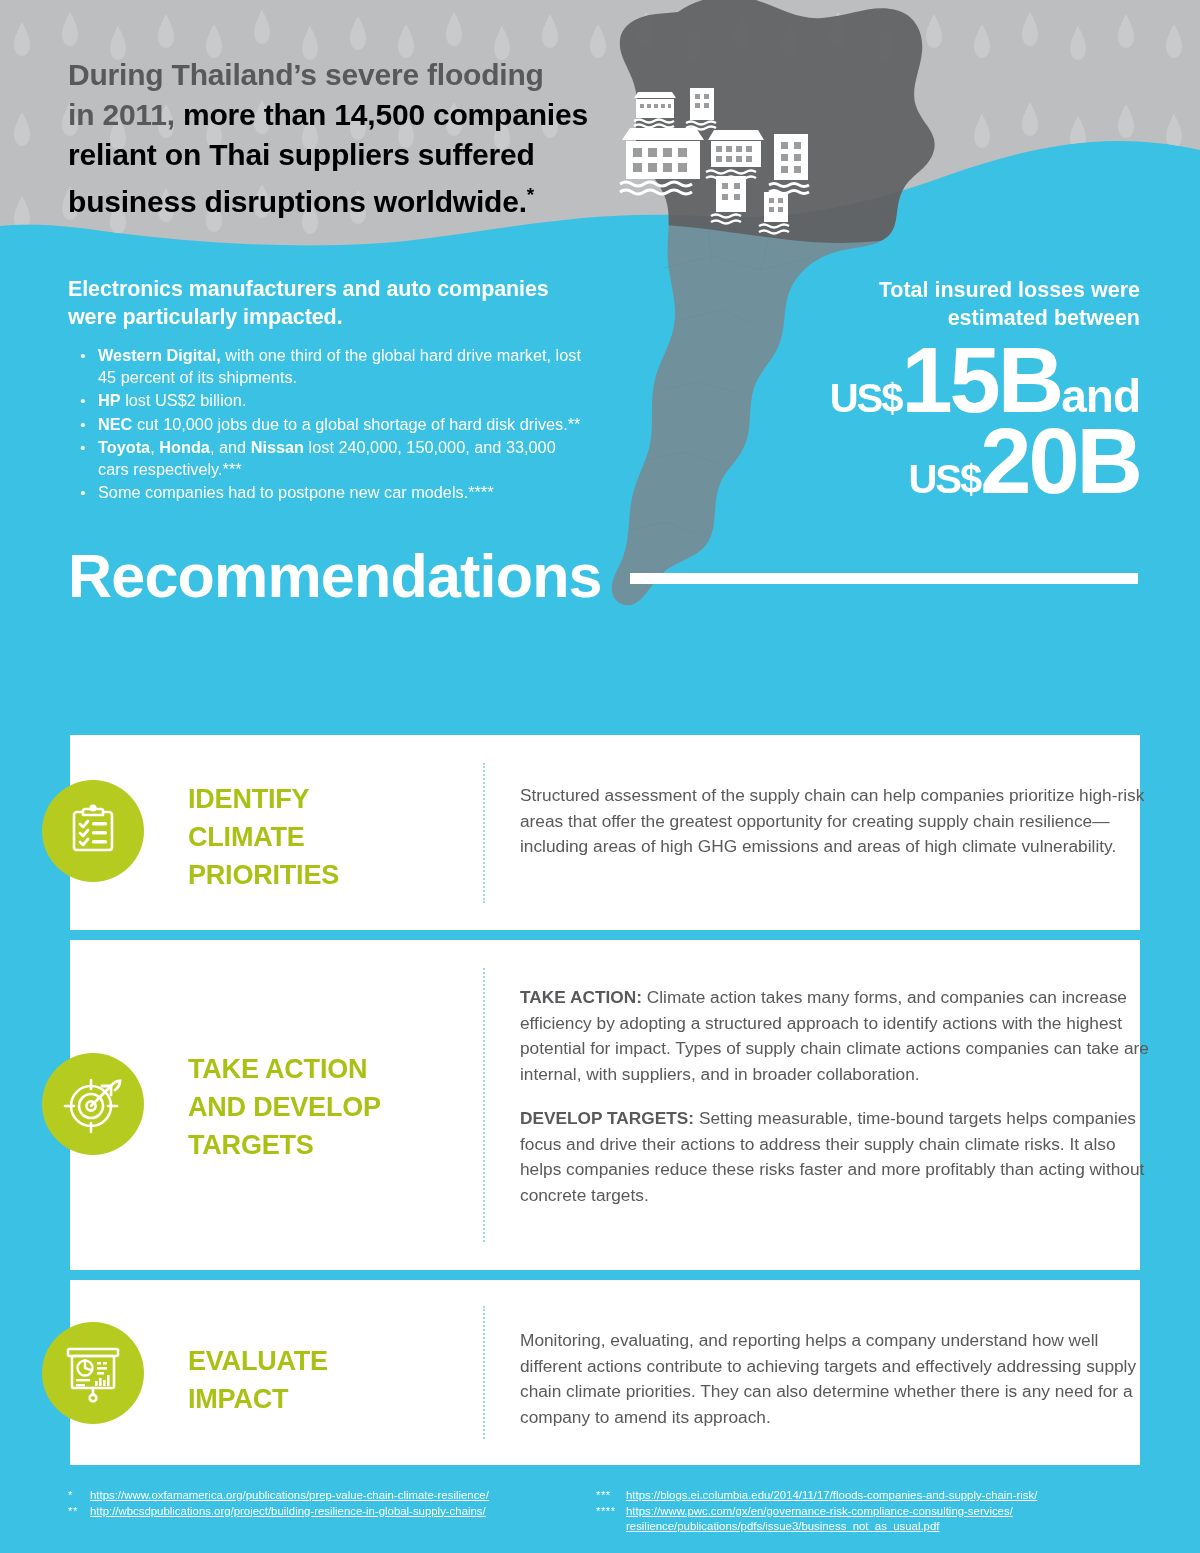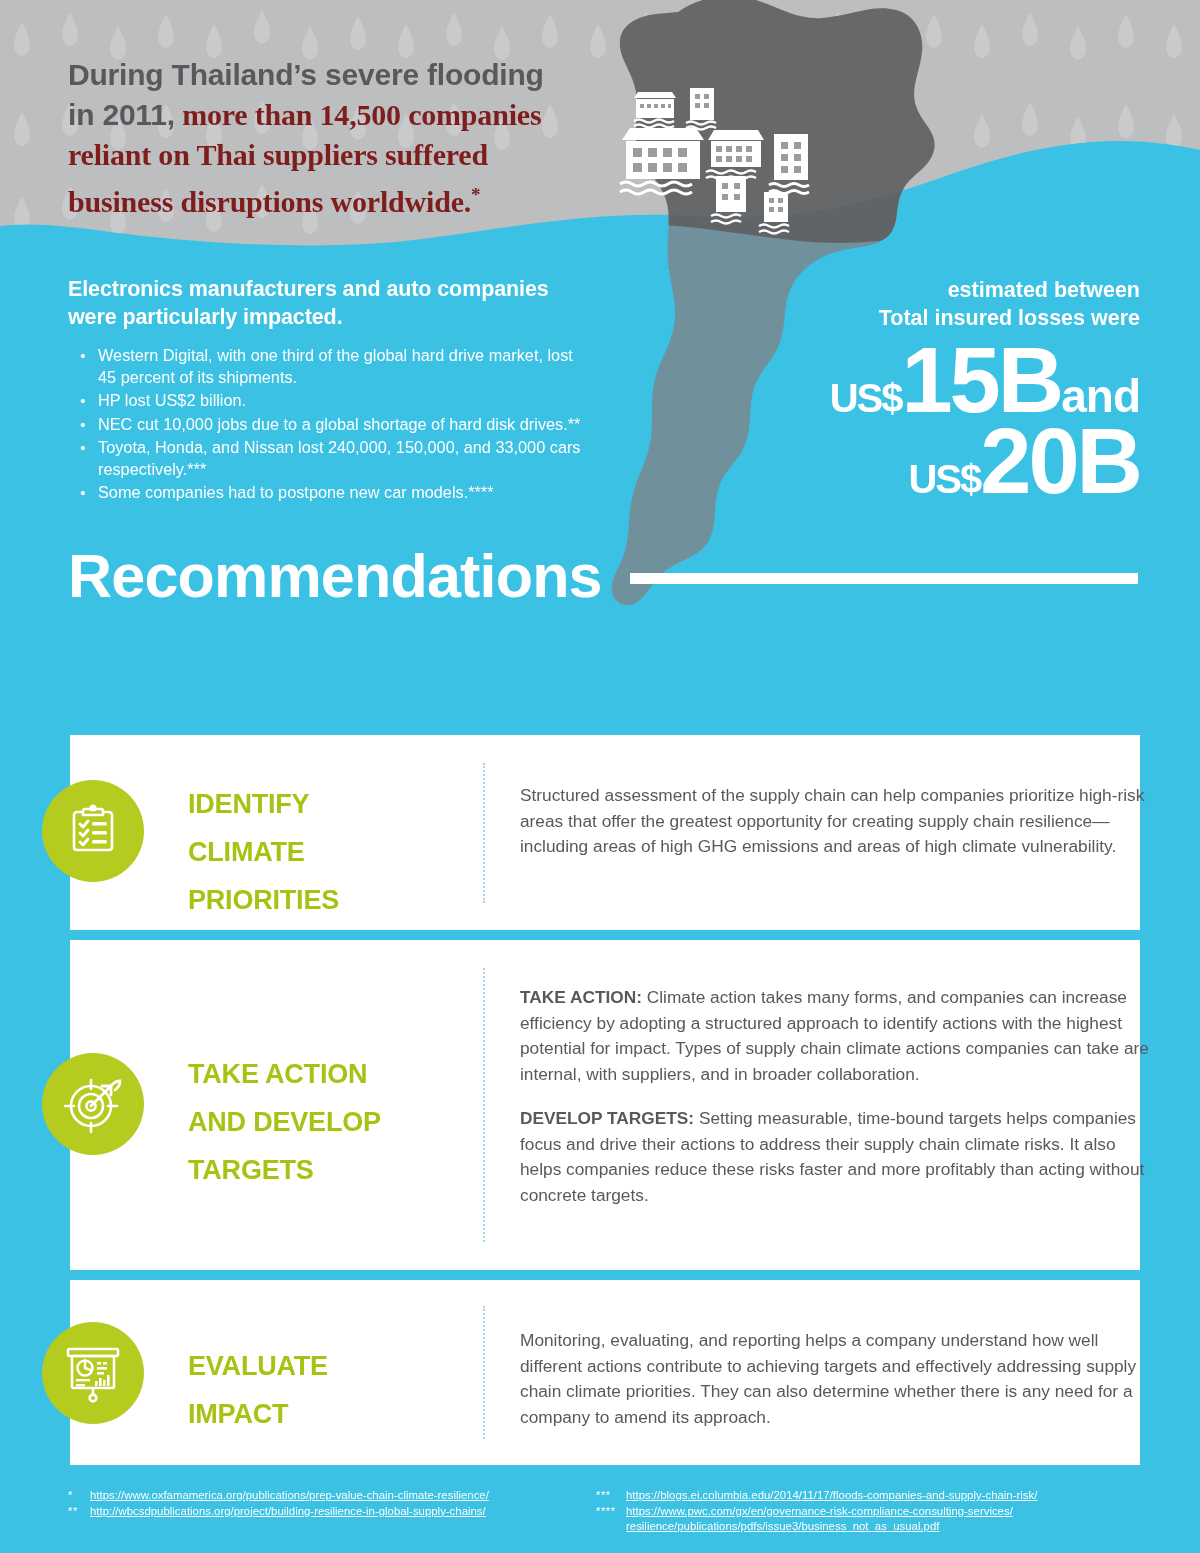--- a/index.html
+++ b/index.html
@@ -61,21 +61,21 @@
     position: absolute;
     left: 68px; top: 55px;
     width: 520px;
     z-index: 5;
     font-size: 30px;
     font-weight: bold;
     line-height: 40px;
     color: #58595b;
     letter-spacing: -0.2px;
   }
-  #headline .hl-white { color: #7f1d1d; font-family: Liberation Serif, serif; }
+  #headline .hl-white { color: #000000; }
   #headline .star { font-size: 19px; vertical-align: super; }
 
   
   #left-col {
     position: absolute;
     left: 68px; top: 275px;
     width: 520px;
     z-index: 5;
     color: #ffffff;
   }
@@ -96,21 +96,21 @@
     margin-bottom: 2px;
   }
   .bullet-dot {
     width: 30px;
     flex: 0 0 30px;
     text-align: center;
     font-size: 15px;
     line-height: 21.5px;
   }
   .bullet-text { flex: 1; }
-  .bullet-text b { font-weight: normal; }
+  .bullet-text b { font-weight: bold; }
 
   
   #losses {
     position: absolute;
     right: 60px; top: 276px;
     width: 430px;
     z-index: 5;
     color: #ffffff;
     text-align: right;
   }
@@ -204,21 +204,21 @@
   #card-2 .badge { top: 113px; }
   #card-3 .badge { top: 42px; }
 
   .card-title {
     position: absolute;
     left: 118px;
     width: 230px;
     color: #a9c113;
     font-size: 27px;
     font-weight: bold;
-    line-height: 48px;
+    line-height: 38px;
     letter-spacing: -0.2px;
   }
   #card-1 .card-title { top: 45px; }
   #card-2 .card-title { top: 110px; }
   #card-3 .card-title { top: 62px; }
 
   .divider {
     position: absolute;
     width: 2px;
     border-left: 2px dotted #9fd8ea;
@@ -532,22 +532,22 @@
         </div>
         <div class="bullet-row">
           <div class="bullet-dot">•</div>
           <div class="bullet-text">Some companies had to postpone new car models.****</div>
         </div>
       </div>
   </div>
 
   <div id="losses">
     <div id="losses-caption">
+      <div>Total insured losses were</div>
       <div>estimated between</div>
-      <div>Total insured losses were</div>
     </div>
     <div id="losses-line1">
       <span class="usd-small">US$</span><span class="usd-big">15B</span><span class="usd-and">and</span>
     </div>
     <div id="losses-line2">
       <span class="usd-small">US$</span><span class="usd-big">20B</span>
     </div>
   </div>
 
   <div id="rec-title-row">

